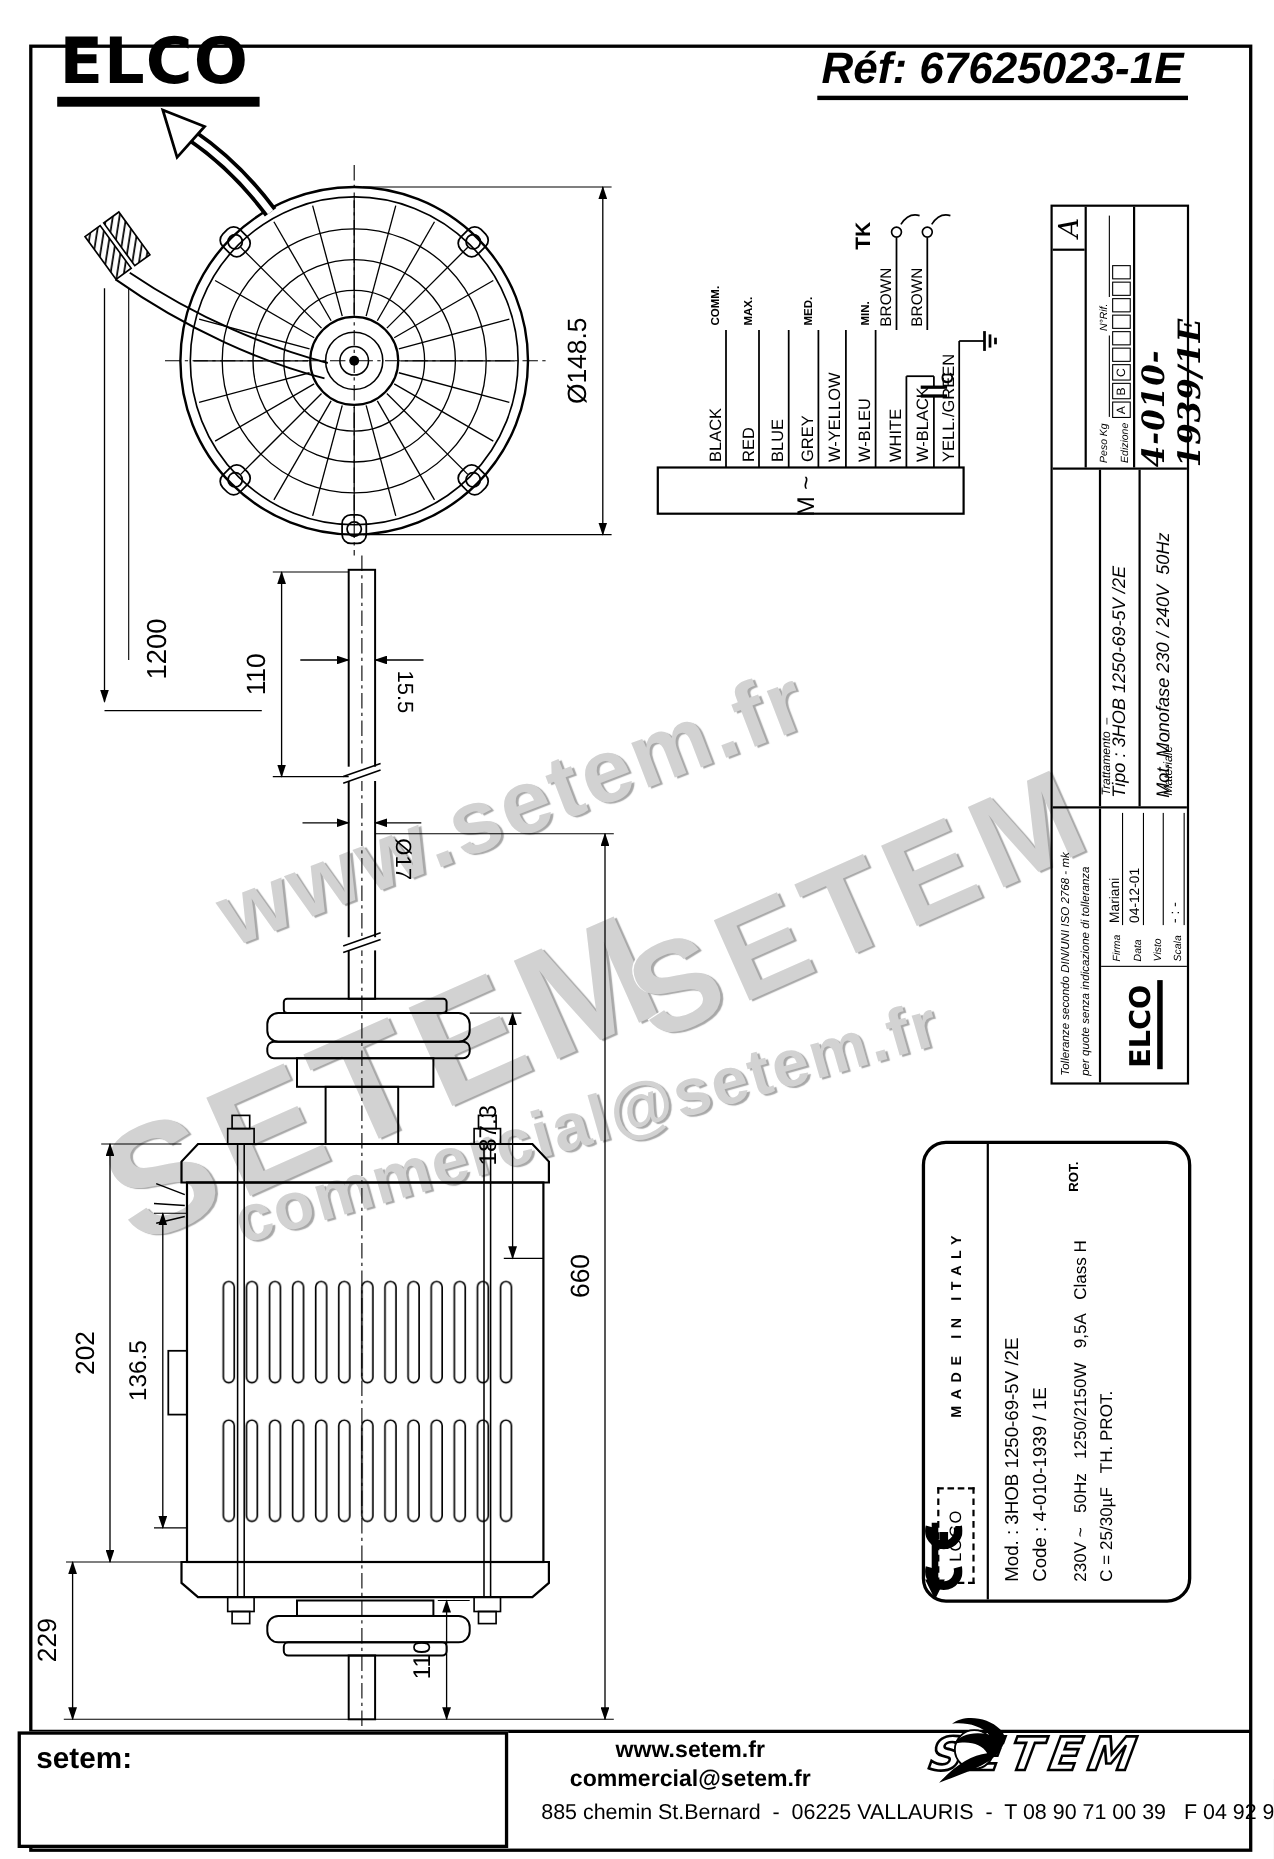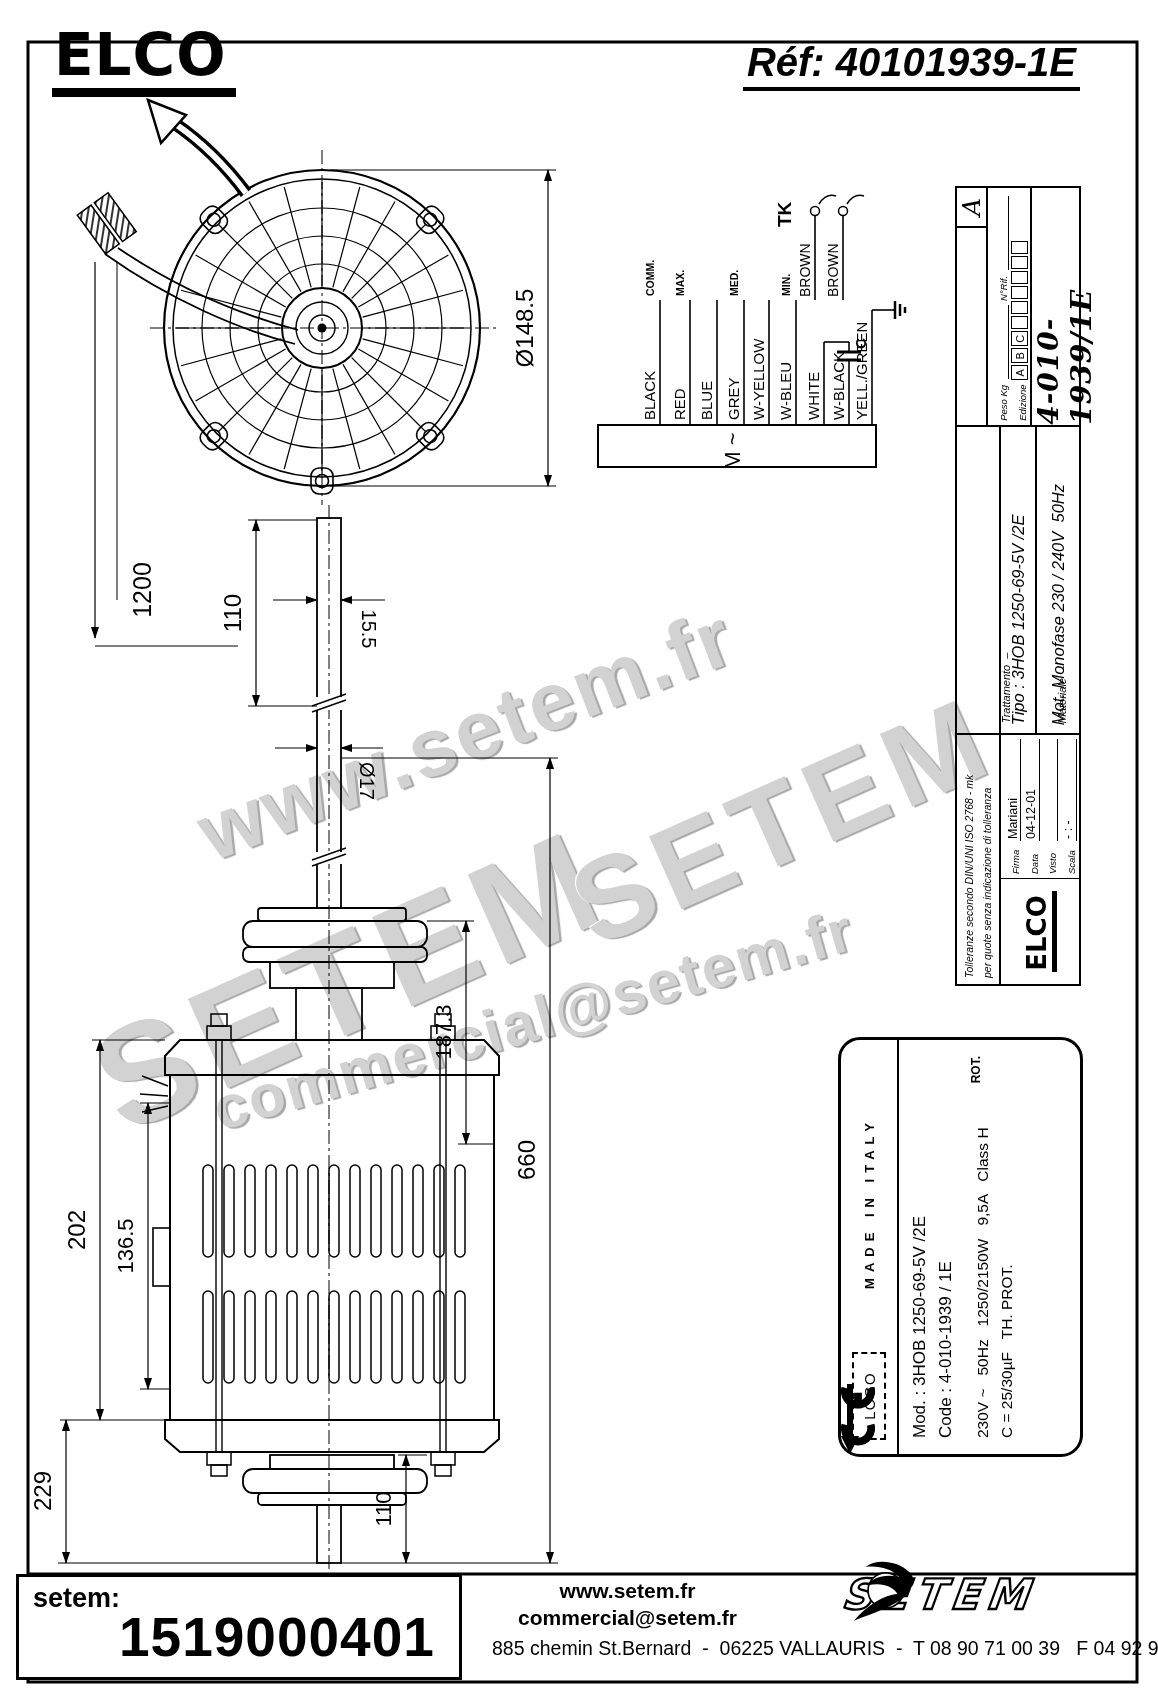--- a/index.html
+++ b/index.html
@@ -343,21 +343,21 @@
       <text x="790" y="296" font-size="10.5" font-weight="bold" transform="rotate(-90 790 296)">MIN.</text>
       <text x="810" y="297" font-size="14" transform="rotate(-90 810 297)">BROWN</text>
       <text x="838" y="297" font-size="14" transform="rotate(-90 838 297)">BROWN</text>
       <text x="791" y="227" font-size="19" font-weight="bold" transform="rotate(-90 791 227)">TK</text>
       <text x="866" y="349" font-size="15" font-weight="bold" transform="rotate(-90 866 349)">C</text>
       <text x="740" y="451" font-size="22" text-anchor="middle" transform="rotate(-90 740 451)">M ~</text>
     </g>
   </svg>
 
   <div class="brand">ELCO</div>
-  <div class="ref">Réf: 40101939-1E</div>
+  <div class="ref">Réf: 67625023-1E</div>
 
   <div class="tblock">
     <div class="tb-col1">
       <div class="tb-tol">
         <div>Tolleranze secondo DIN/UNI ISO 2768 - mk</div>
         <div>per quote senza indicazione di tolleranza</div>
       </div>
       <div class="tb-sig">
         <div class="tb-minilogo">
           <span>ELCO</span>
@@ -441,21 +441,20 @@
           <svg width="70" height="18" viewBox="0 0 70 18">
             <polygon points="0,9 18,0 18,6 70,6 70,12 18,12 18,18" fill="#000"></polygon>
           </svg>
         </div>
       </div>
     </div>
   </div>
 
   <div class="codebox">
     <div class="code-label">setem:</div>
-    <div class="code-value">1519000401</div>
   </div>
   <div class="webbox">
     <div>www.setem.fr</div>
     <div>commercial@setem.fr</div>
   </div>
   <div class="address">885 chemin St.Bernard  -  06225 VALLAURIS  -  T 08 90 71 00 39   F 04 92 95 19 39</div>
   <div class="setem">
     <svg width="84" height="74" viewBox="0 0 100 86">
       <circle cx="52" cy="40" r="21" fill="#fff" stroke="#000" stroke-width="2"></circle>
       <path d="M80,18 C66,4 40,2 28,12 C42,10 60,14 68,24 C52,20 36,24 30,34 C46,30 60,34 66,44 C50,46 32,56 14,76 C40,66 64,58 76,46 C86,34 88,26 80,18 Z" fill="#000"></path>

